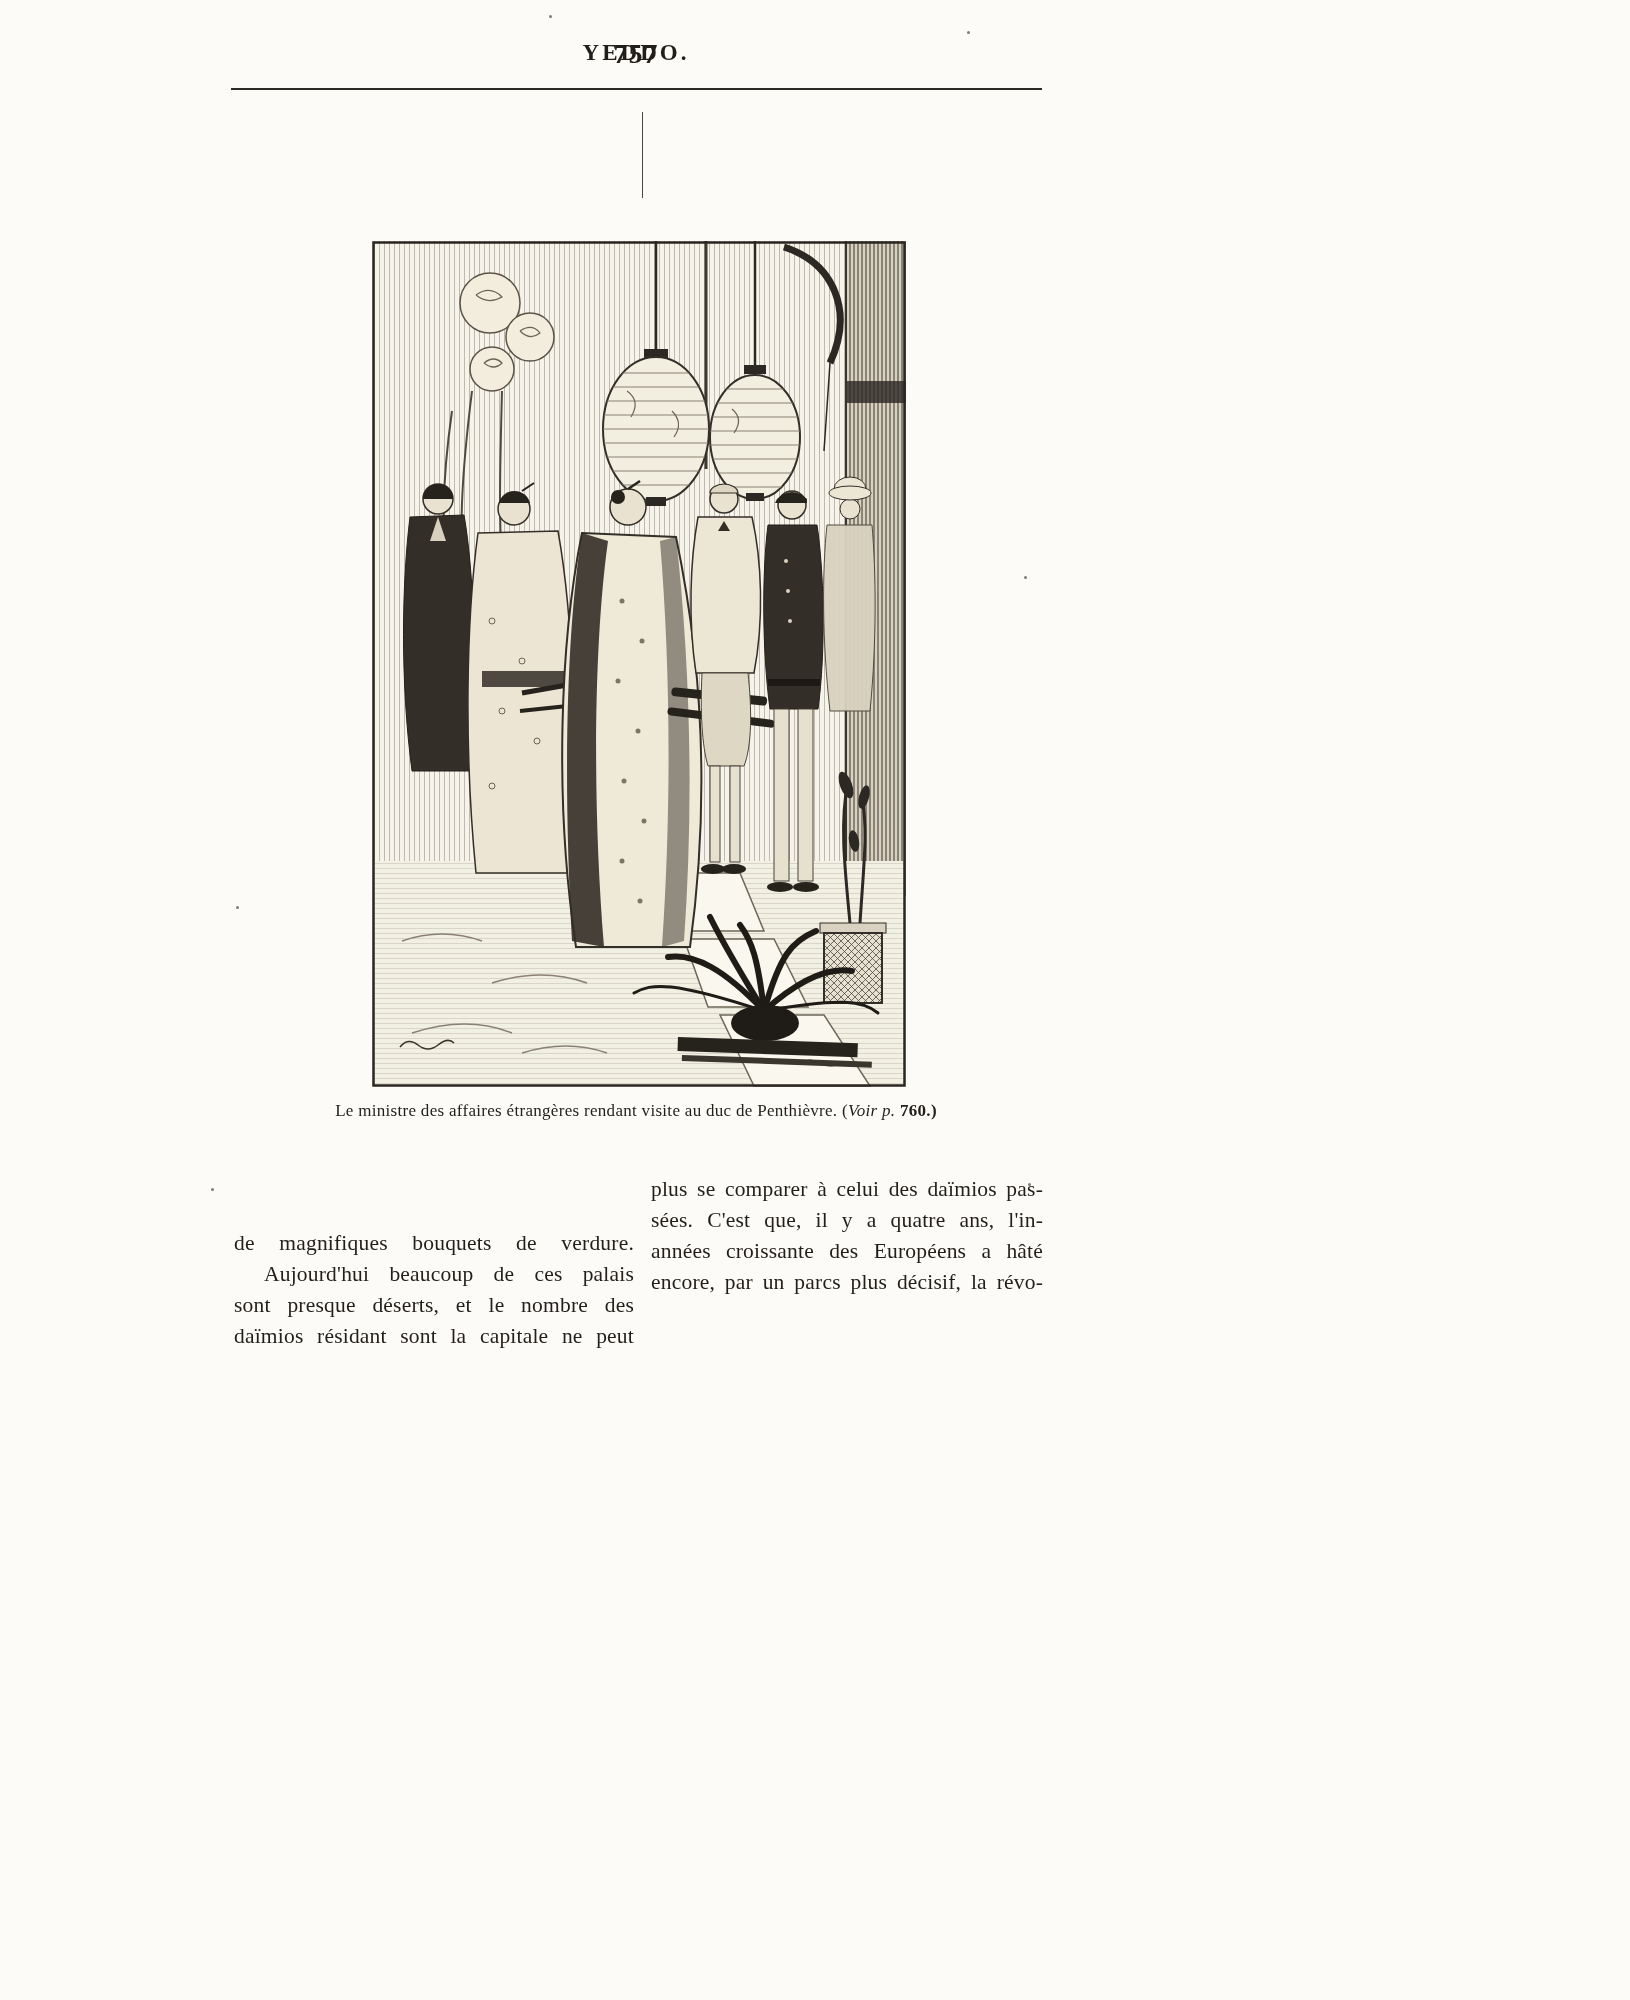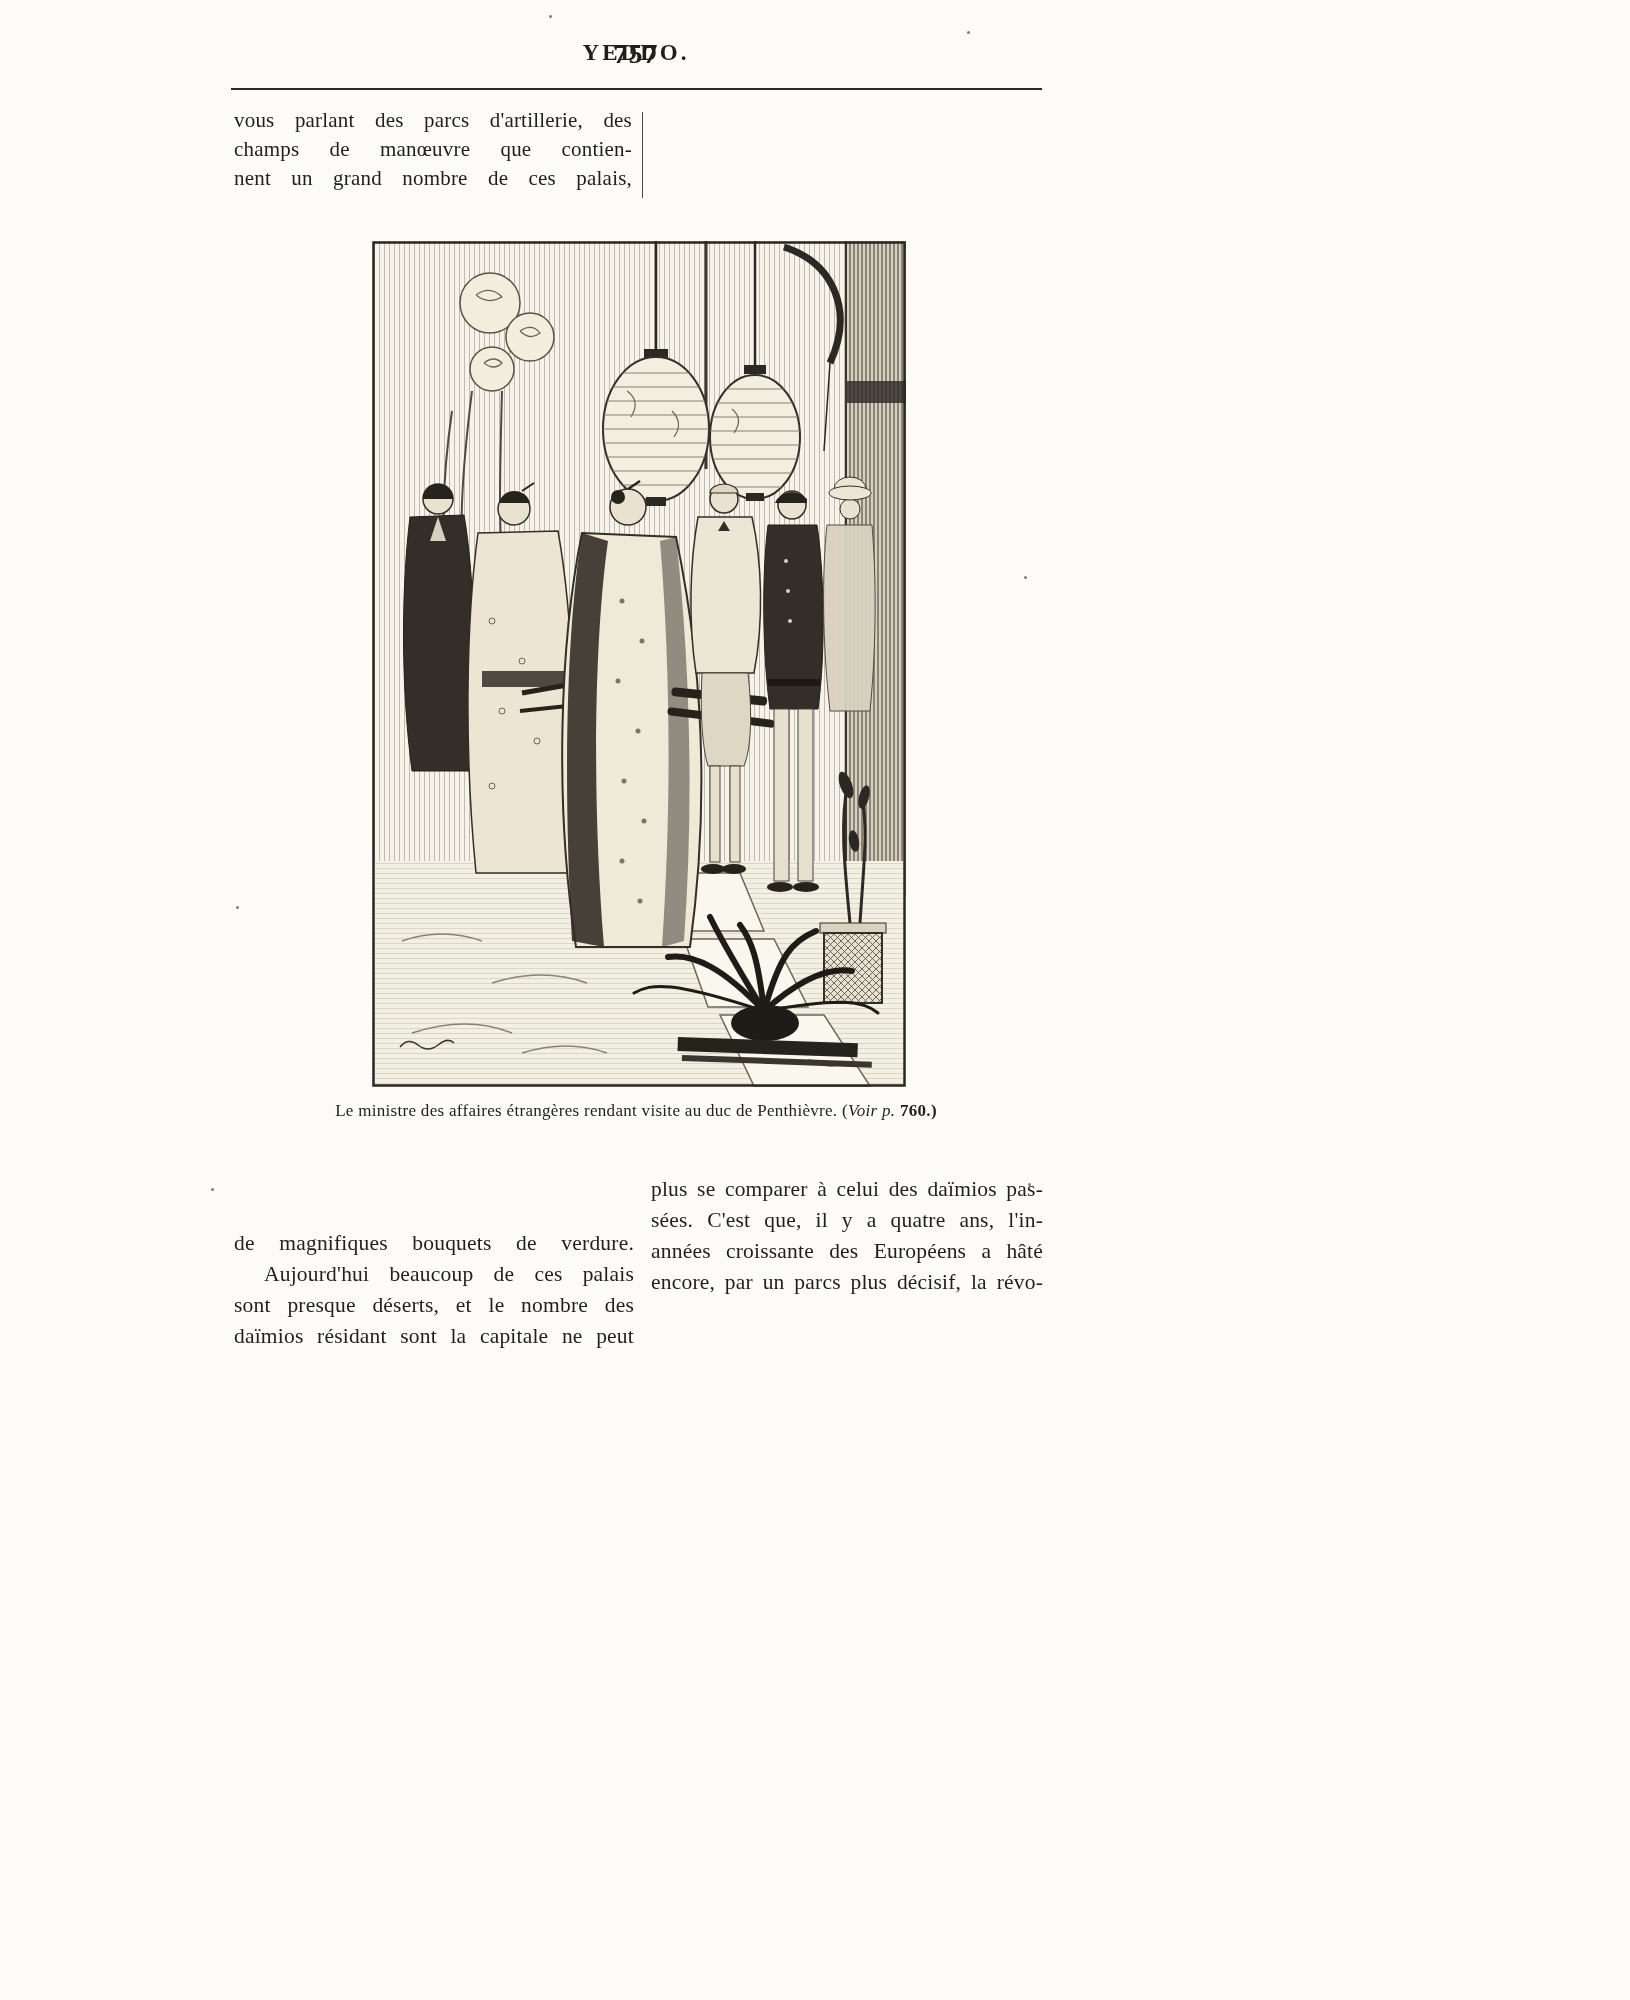--- a/index.html
+++ b/index.html
@@ -67,25 +67,20 @@
 </style>
 </head>
 <body>
 
 <div class="page">
 
   <div class="running-title">YEDDO.</div>
   <div class="page-number">757</div>
   <div class="header-rule"></div>
 
-  <div class="textcol topcol top-left">
-    <div class="line">vous parlant des parcs d'artillerie, des</div>
-    <div class="line">champs de manœuvre que contien-</div>
-    <div class="line">nent un grand nombre de ces palais,</div>
-  </div>
 
   <div class="col-divider"></div>
 
 
   <figure class="engraving">
     <svg role="img" viewBox="0 0 534 846" width="534" height="846" xmlns="http://www.w3.org/2000/svg" aria-label="Gravure sur bois : un ministre japonais en robe de cérémonie, portant deux sabres, salue des officiers européens sous deux lanternes de papier ; plantes et dallage au premier plan.">
       <defs>
         <pattern id="vhatch" width="5" height="10" patternUnits="userSpaceOnUse">
           <rect width="5" height="10" fill="#f6f3ea"></rect>
           <line x1="2.5" y1="0" x2="2.5" y2="10" stroke="#8a8272" stroke-width="1" opacity="0.5"></line>

